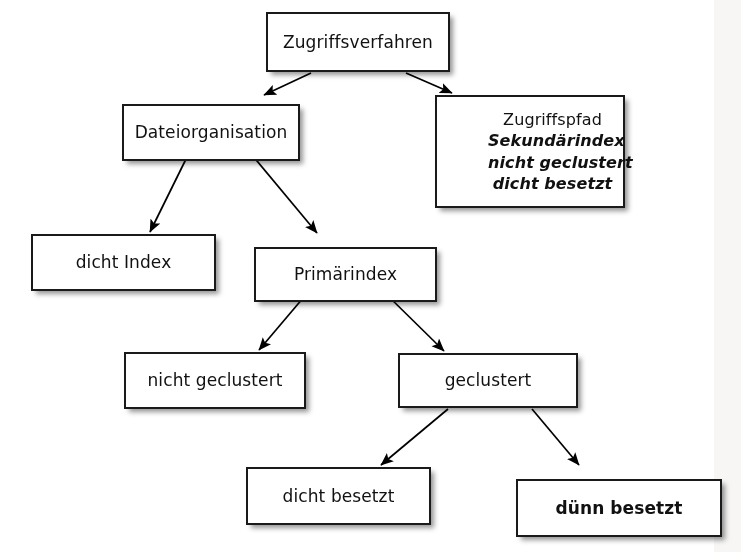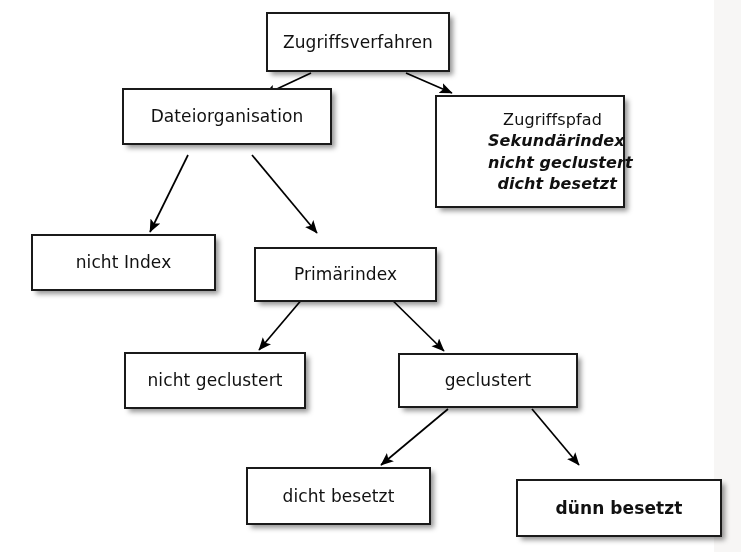--- a/index.html
+++ b/index.html
@@ -59,21 +59,20 @@
     padding: 0 6px;
     box-sizing: border-box;
   }
   .node .line {
     display: block;
     white-space: nowrap;
   }
   .line.italic {
     font-style: italic;
     font-weight: 600;
-    text-align: right;
   }
   .line.roman {
     font-style: normal;
   }
   .multiline { font-size: 16px; line-height: 1.32; padding-left: 45px; }
 </style>
 </head>
 <body>
 
 <div id="canvas">
@@ -97,36 +96,36 @@
         <line x1="532" y1="409" x2="579" y2="465" marker-end="url(#arrowhead)"></line>
       </g>
   </svg>
 
   <div id="node-layer">
       <div class="node" style="left: 266px; top: 12px; width: 184px; height: 60px; text-align: center;">
         <span class="lines">
           <span class="line roman">Zugriffsverfahren</span>
         </span>
       </div>
-      <div class="node" style="left: 122px; top: 88px; width: 210px; height: 57px;">
+      <div class="node" style="left: 122px; top: 104px; width: 178px; height: 57px;">
         <span class="lines">
           <span class="line roman">Dateiorganisation</span>
         </span>
       </div>
       <div class="node multiline" style="left: 435px; top: 95px; width: 190px; height: 113px;">
         <span class="lines">
           <span class="line roman">Zugriffspfad</span>
           <span class="line italic">Sekundärindex</span>
           <span class="line italic">nicht geclustert</span>
           <span class="line italic">dicht besetzt</span>
         </span>
       </div>
       <div class="node" style="left: 31px; top: 234px; width: 185px; height: 57px;">
         <span class="lines">
-          <span class="line roman">nicht Index</span>
+          <span class="line roman">dicht Index</span>
         </span>
       </div>
       <div class="node" style="left: 254px; top: 247px; width: 183px; height: 55px;">
         <span class="lines">
           <span class="line roman">Primärindex</span>
         </span>
       </div>
       <div class="node" style="left: 124px; top: 352px; width: 182px; height: 57px;">
         <span class="lines">
           <span class="line roman">nicht geclustert</span>

